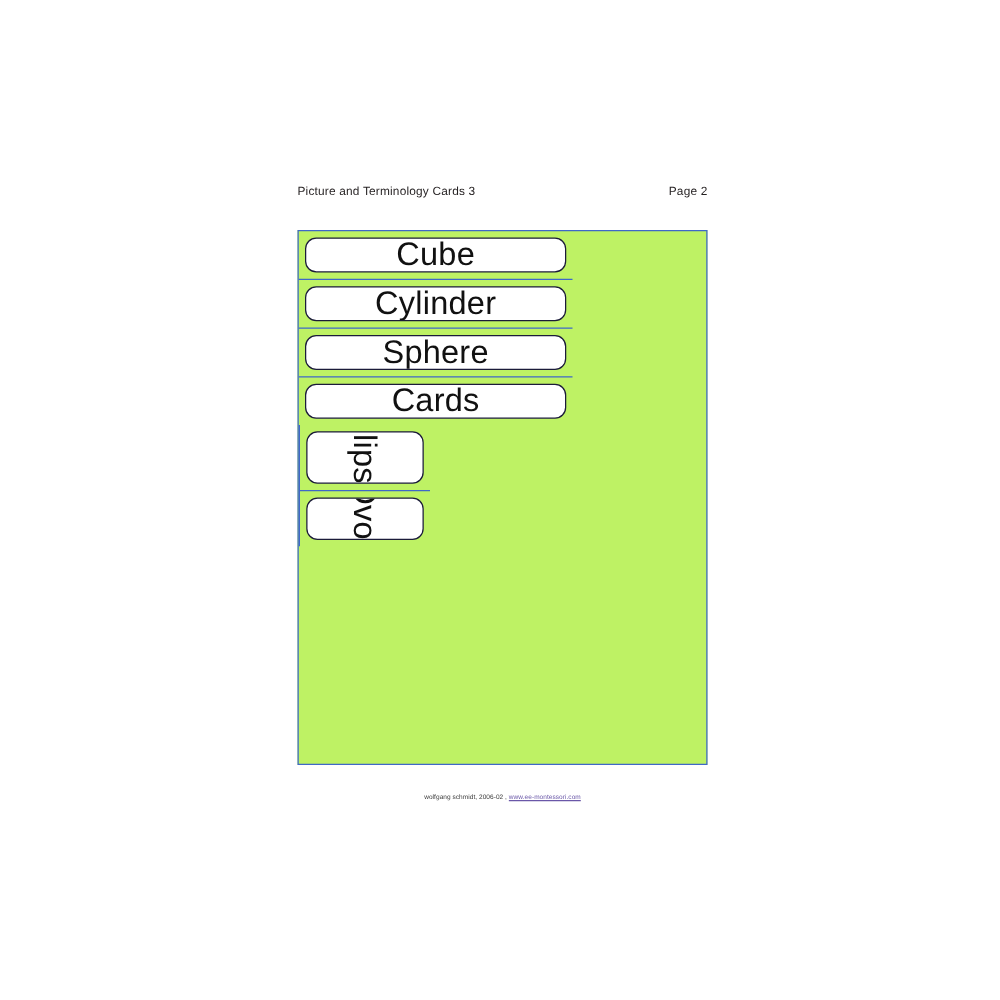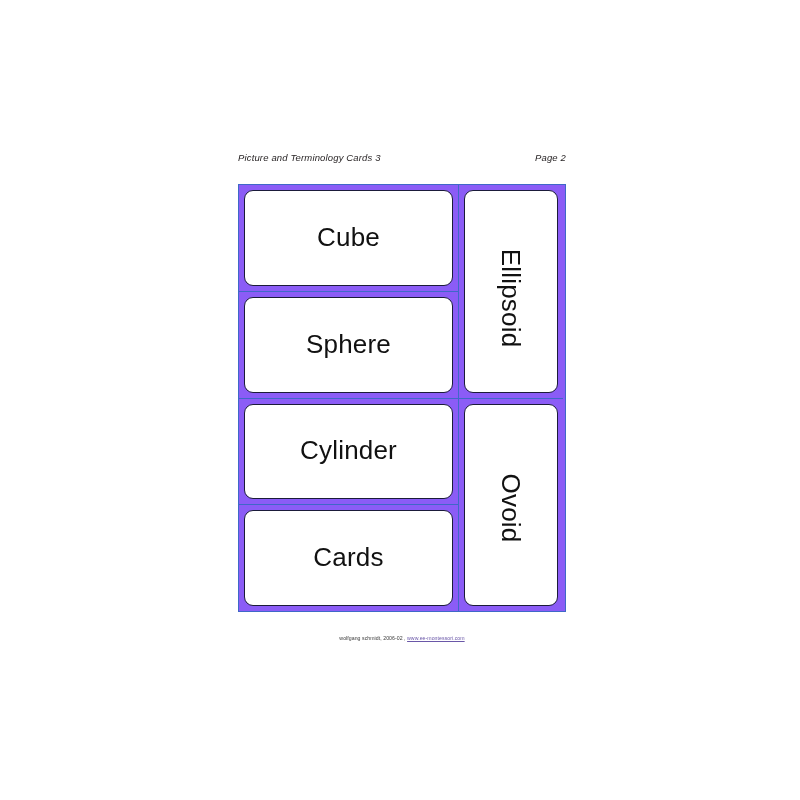--- a/index.html
+++ b/index.html
@@ -28,44 +28,43 @@
   }
 
   
   #doc-header {
     position: absolute;
     left: 238px;
     top: 146px;
     width: 328px;
     height: 16px;
     display: flex;
-    align-items: flex-end;
+    align-items: center;
     justify-content: space-between;
-    font-style: italic;
   }
   #doc-header .hdr-text {
     font-size: 9.5px;
     color: #231f20;
     letter-spacing: 0.15px;
     white-space: nowrap;
     line-height: 1;
   }
 
   
   #cards-grid {
     position: absolute;
     left: 238px;
     top: 184px;
     width: 328px;
     height: 428px;
-    background: #8b5cf6;
+    background: #bef264;
     border: 1.6px solid #3f68c8;
     box-sizing: border-box;
     display: flex;
-    flex-direction: row;
+    flex-direction: column;
   }
 
   .grid-col {
     display: flex;
     flex-direction: column;
     box-sizing: border-box;
   }
   #col-left  { width: 219px; }
   #col-right {
     width: 105px;
@@ -155,29 +154,29 @@
   <div id="cards-grid">
 
     <div class="grid-col" id="col-left">
 
       <div class="grid-cell" id="cell-cube">
         <div class="card horizontal">
           <span class="card-label">Cube</span>
         </div>
       </div>
 
+      <div class="grid-cell" id="cell-cylinder">
+        <div class="card horizontal">
+          <span class="card-label">Cylinder</span>
+        </div>
+      </div>
+
       <div class="grid-cell" id="cell-sphere">
         <div class="card horizontal">
           <span class="card-label">Sphere</span>
-        </div>
-      </div>
-
-      <div class="grid-cell" id="cell-cylinder">
-        <div class="card horizontal">
-          <span class="card-label">Cylinder</span>
         </div>
       </div>
 
       <div class="grid-cell" id="cell-cone">
         <div class="card horizontal">
           <span class="card-label">Cards</span>
         </div>
       </div>
 
     </div>

